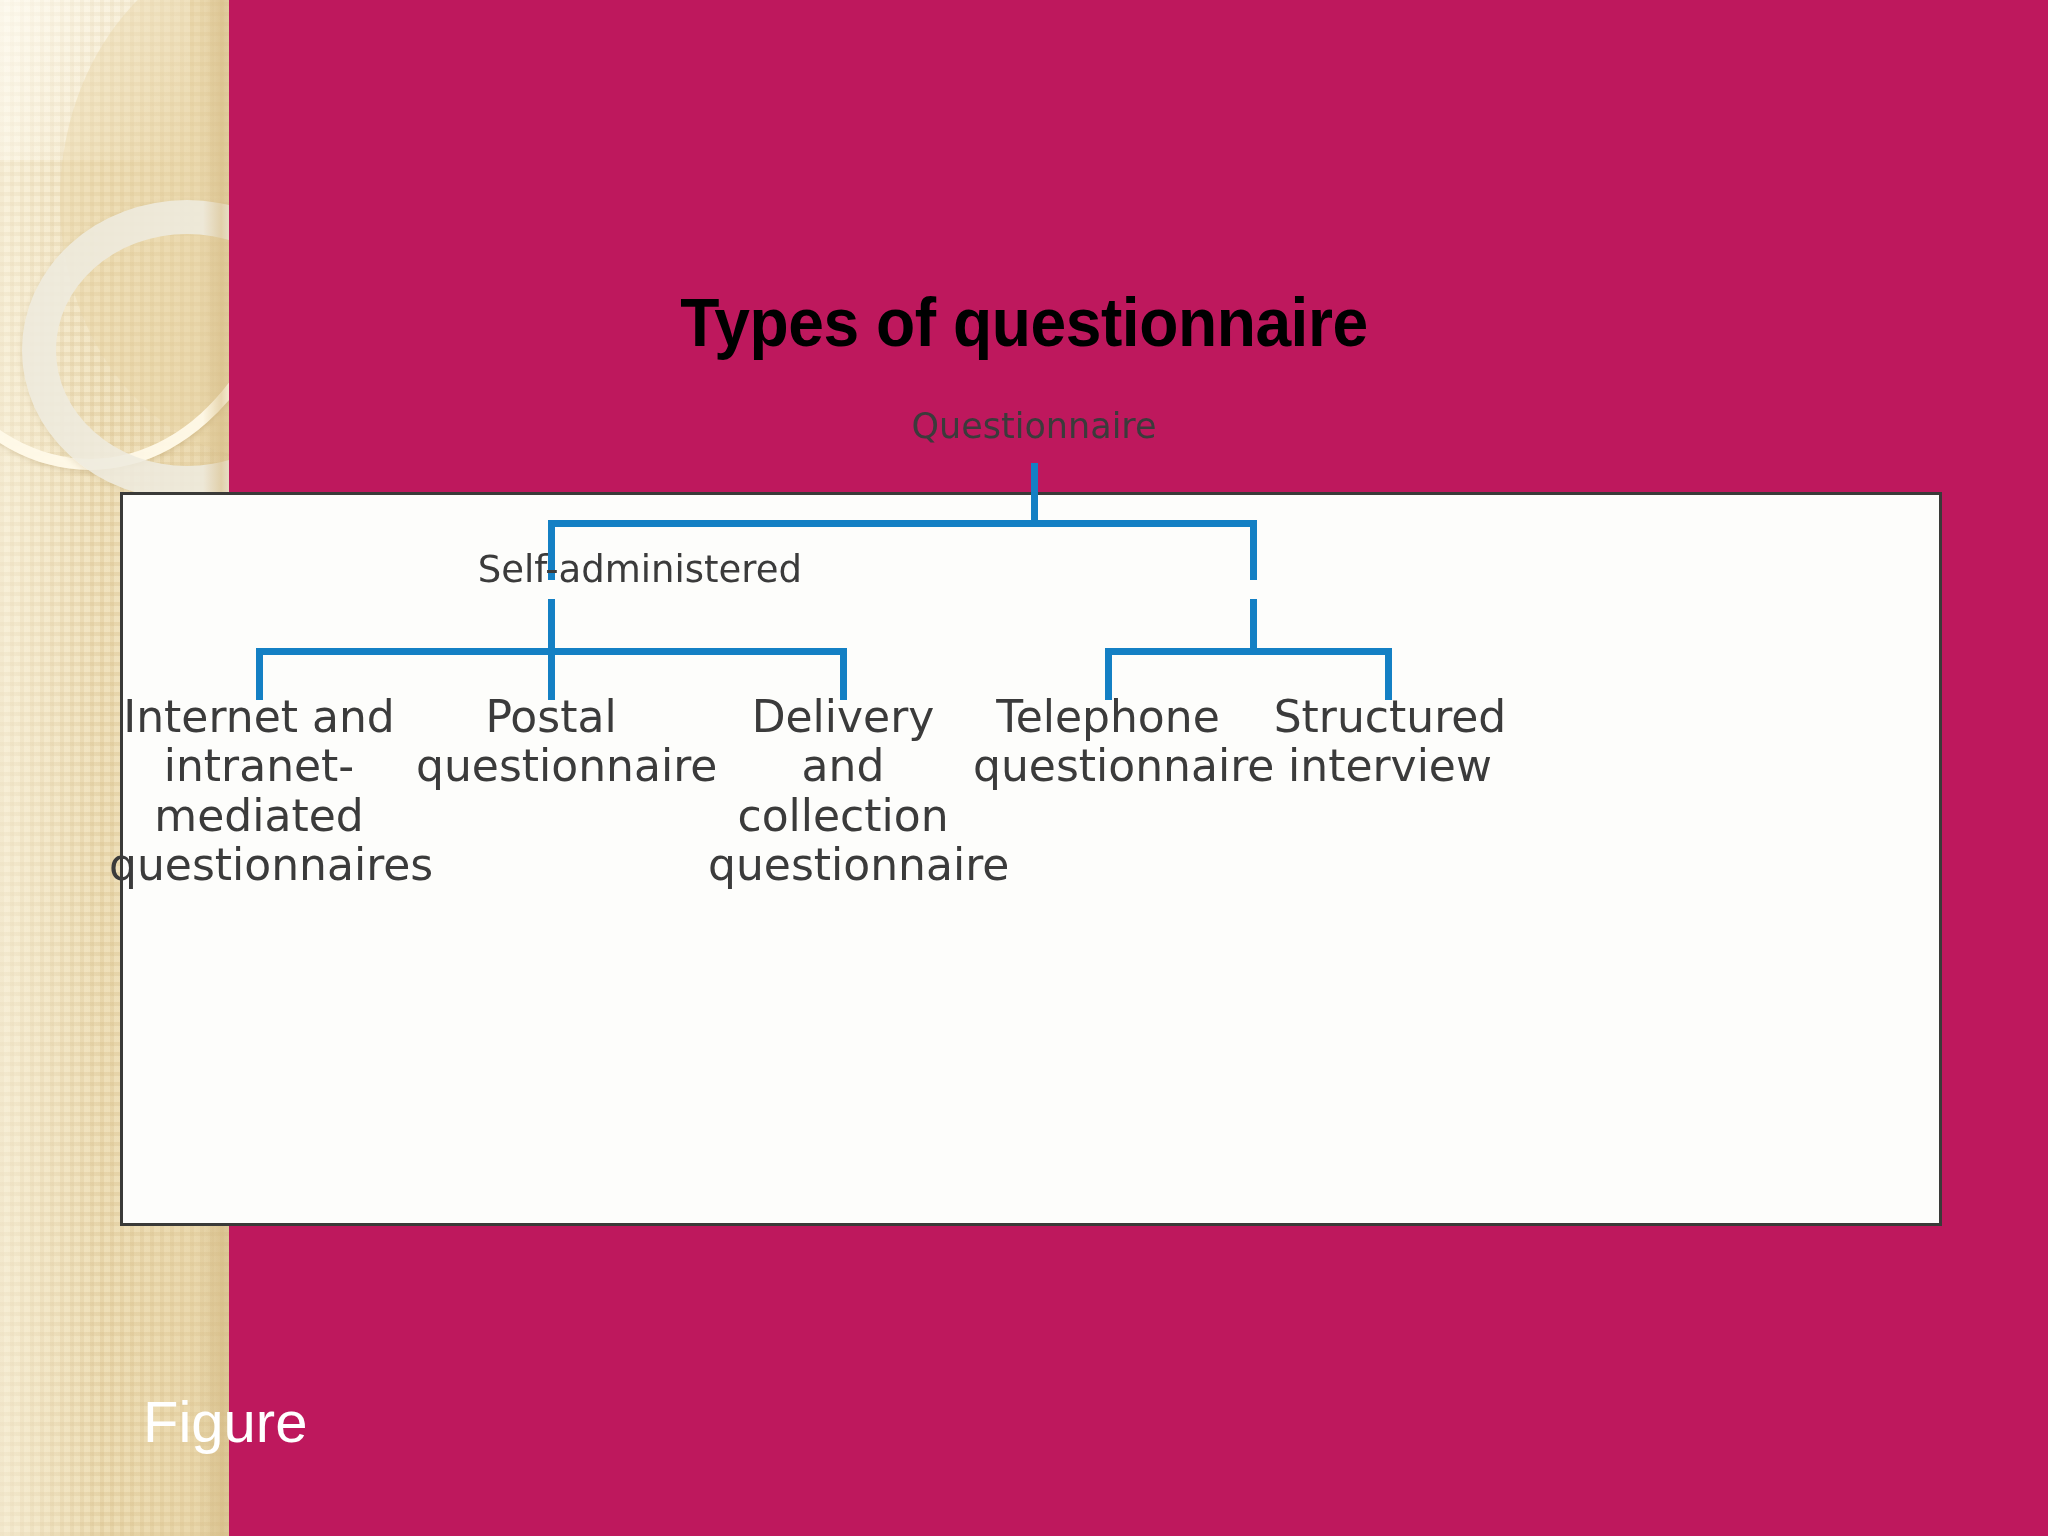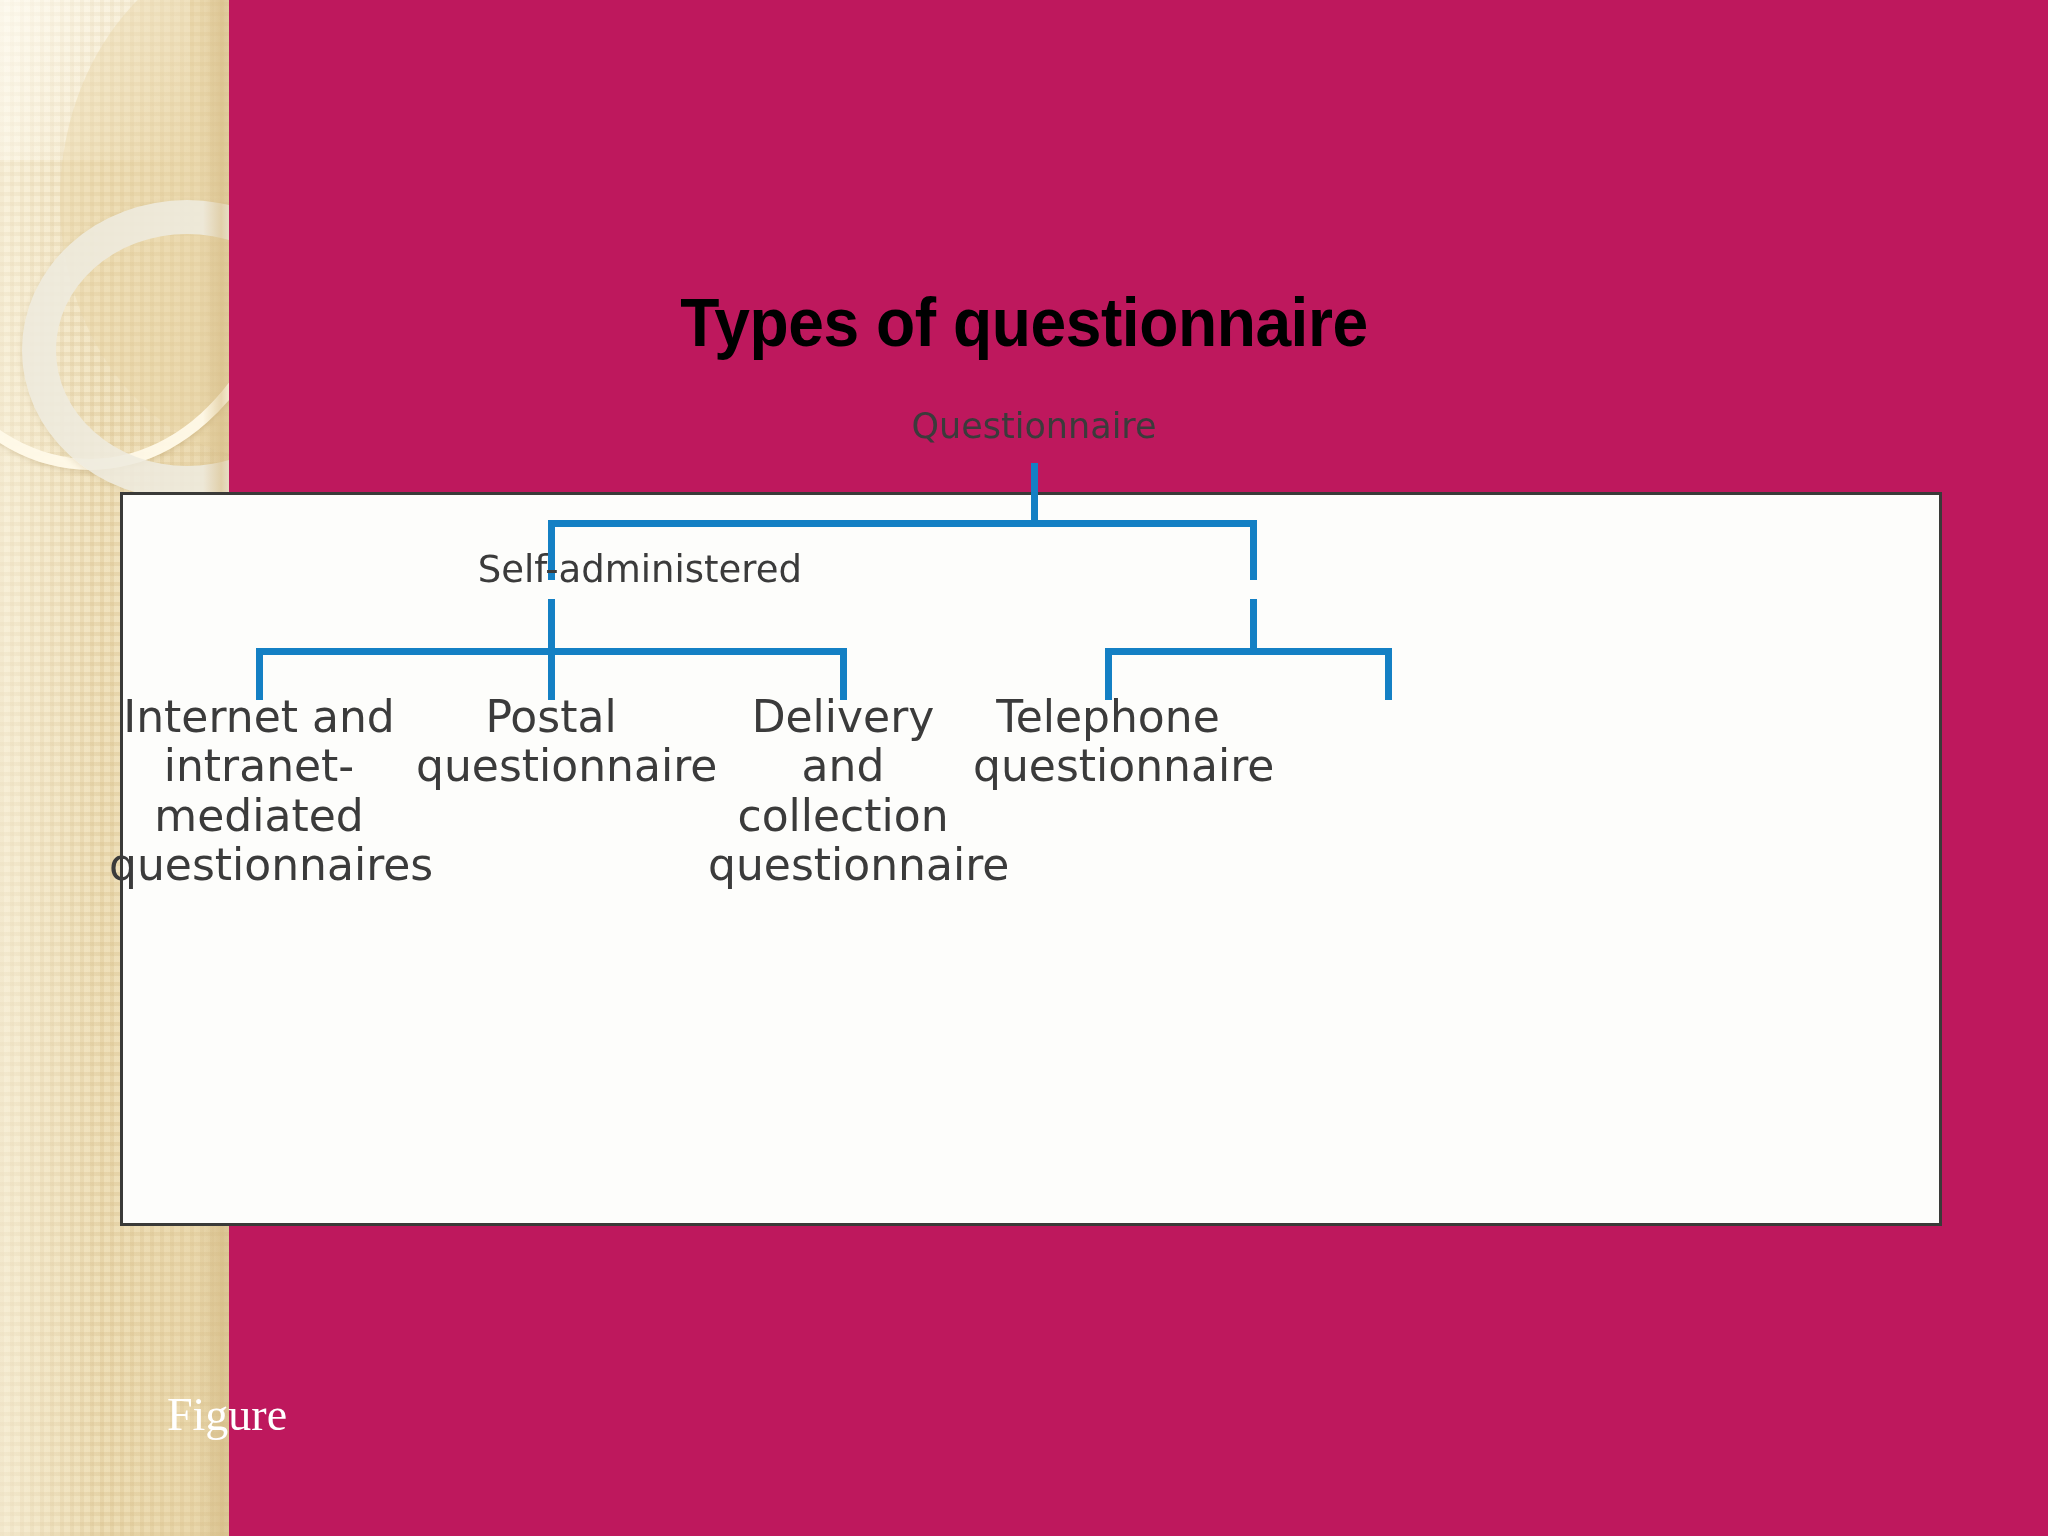--- a/index.html
+++ b/index.html
@@ -138,25 +138,24 @@
     background: #1480c4;
   }
   .conn-v { width: 7px; }
   .conn-h { height: 7px; }
 
   
   .caption {
     position: absolute;
     left: 143px;
     top: 1388px;
-    font-size: 46px;
+    font-size: 58px;
     color: #ffffff;
-    font-family: Liberation Serif, serif;
+    font-family: Liberation Sans, sans-serif;
     white-space: nowrap;
-    margin-left: 24px;
   }
 </style>
 </head>
 <body>
 
 <div class="slide">
 
   <div class="sidebar">
     <div class="wash-top"></div>
     <div class="wedge"></div>
@@ -204,19 +203,21 @@
       <div class="node node-leaf" style="left:293px; top:197px; width:270px;">Postal
 questionnaire</div>
 
       <div class="node node-leaf" style="left:585px; top:197px; width:270px;">Delivery and
 collection
 questionnaire</div>
 
       <div class="node node-leaf" style="left:850px; top:197px; width:270px;">Telephone
 questionnaire</div>
 
+      <div class="node node-leaf" style="left:1142px; top:197px; width:250px;">Structured
+interview</div>
 
     </div>
   </div>
 
   <div class="caption">Figure</div>
 
 </div>
 
 </body></html>

